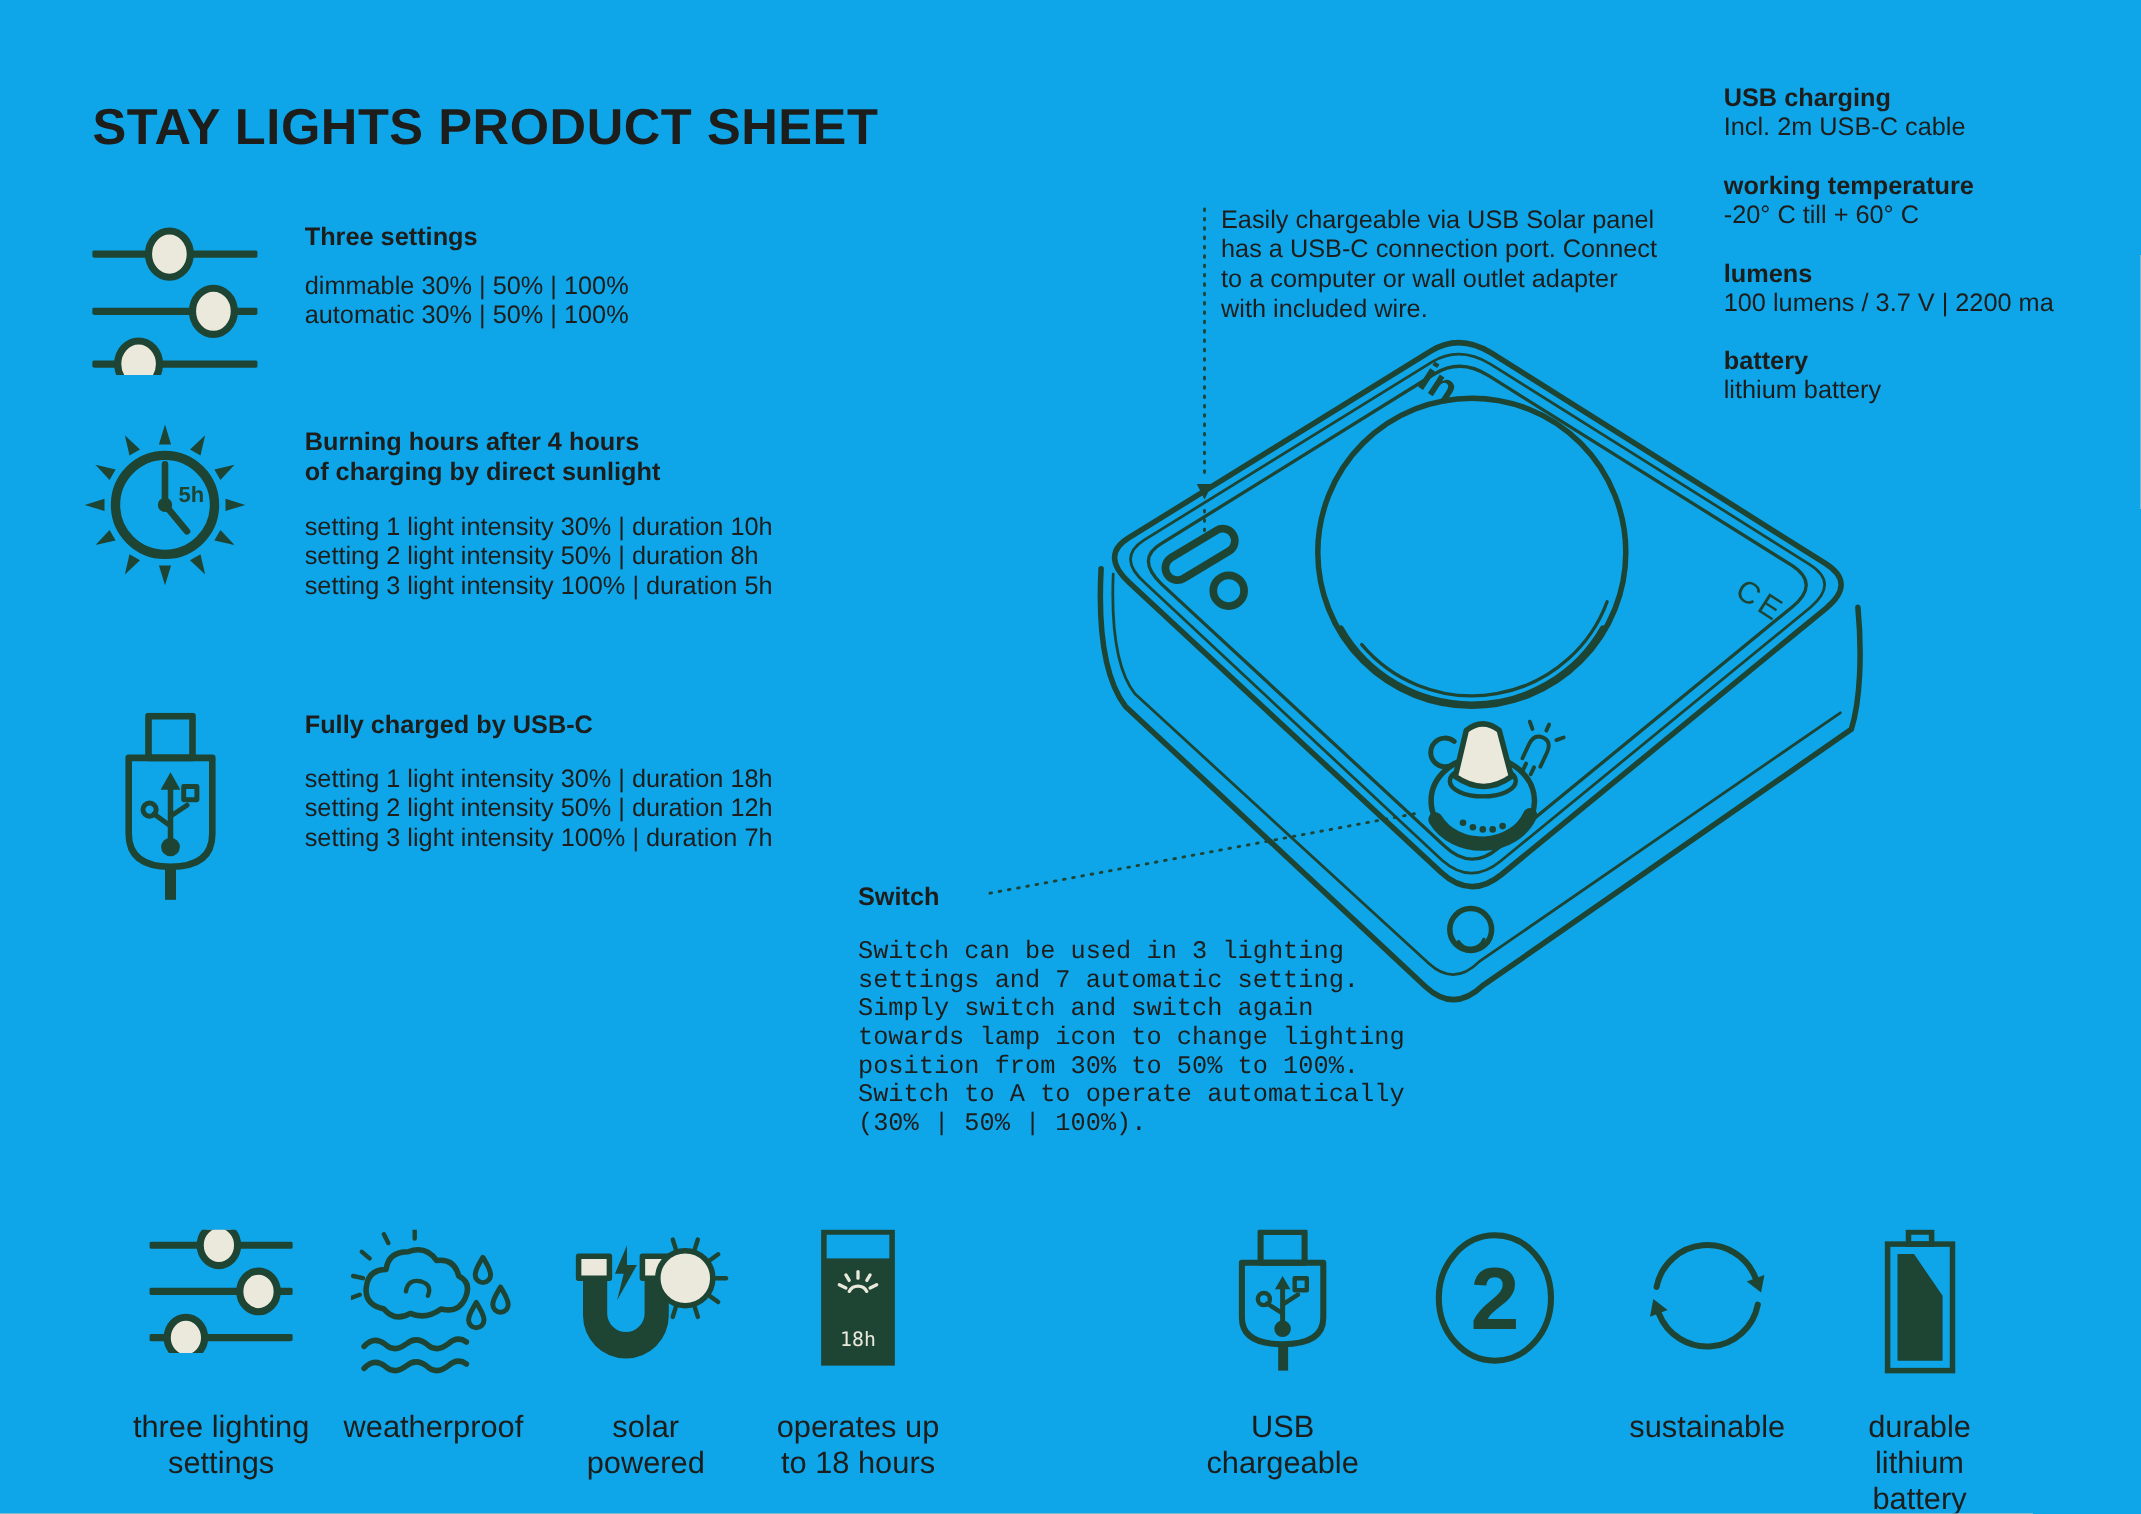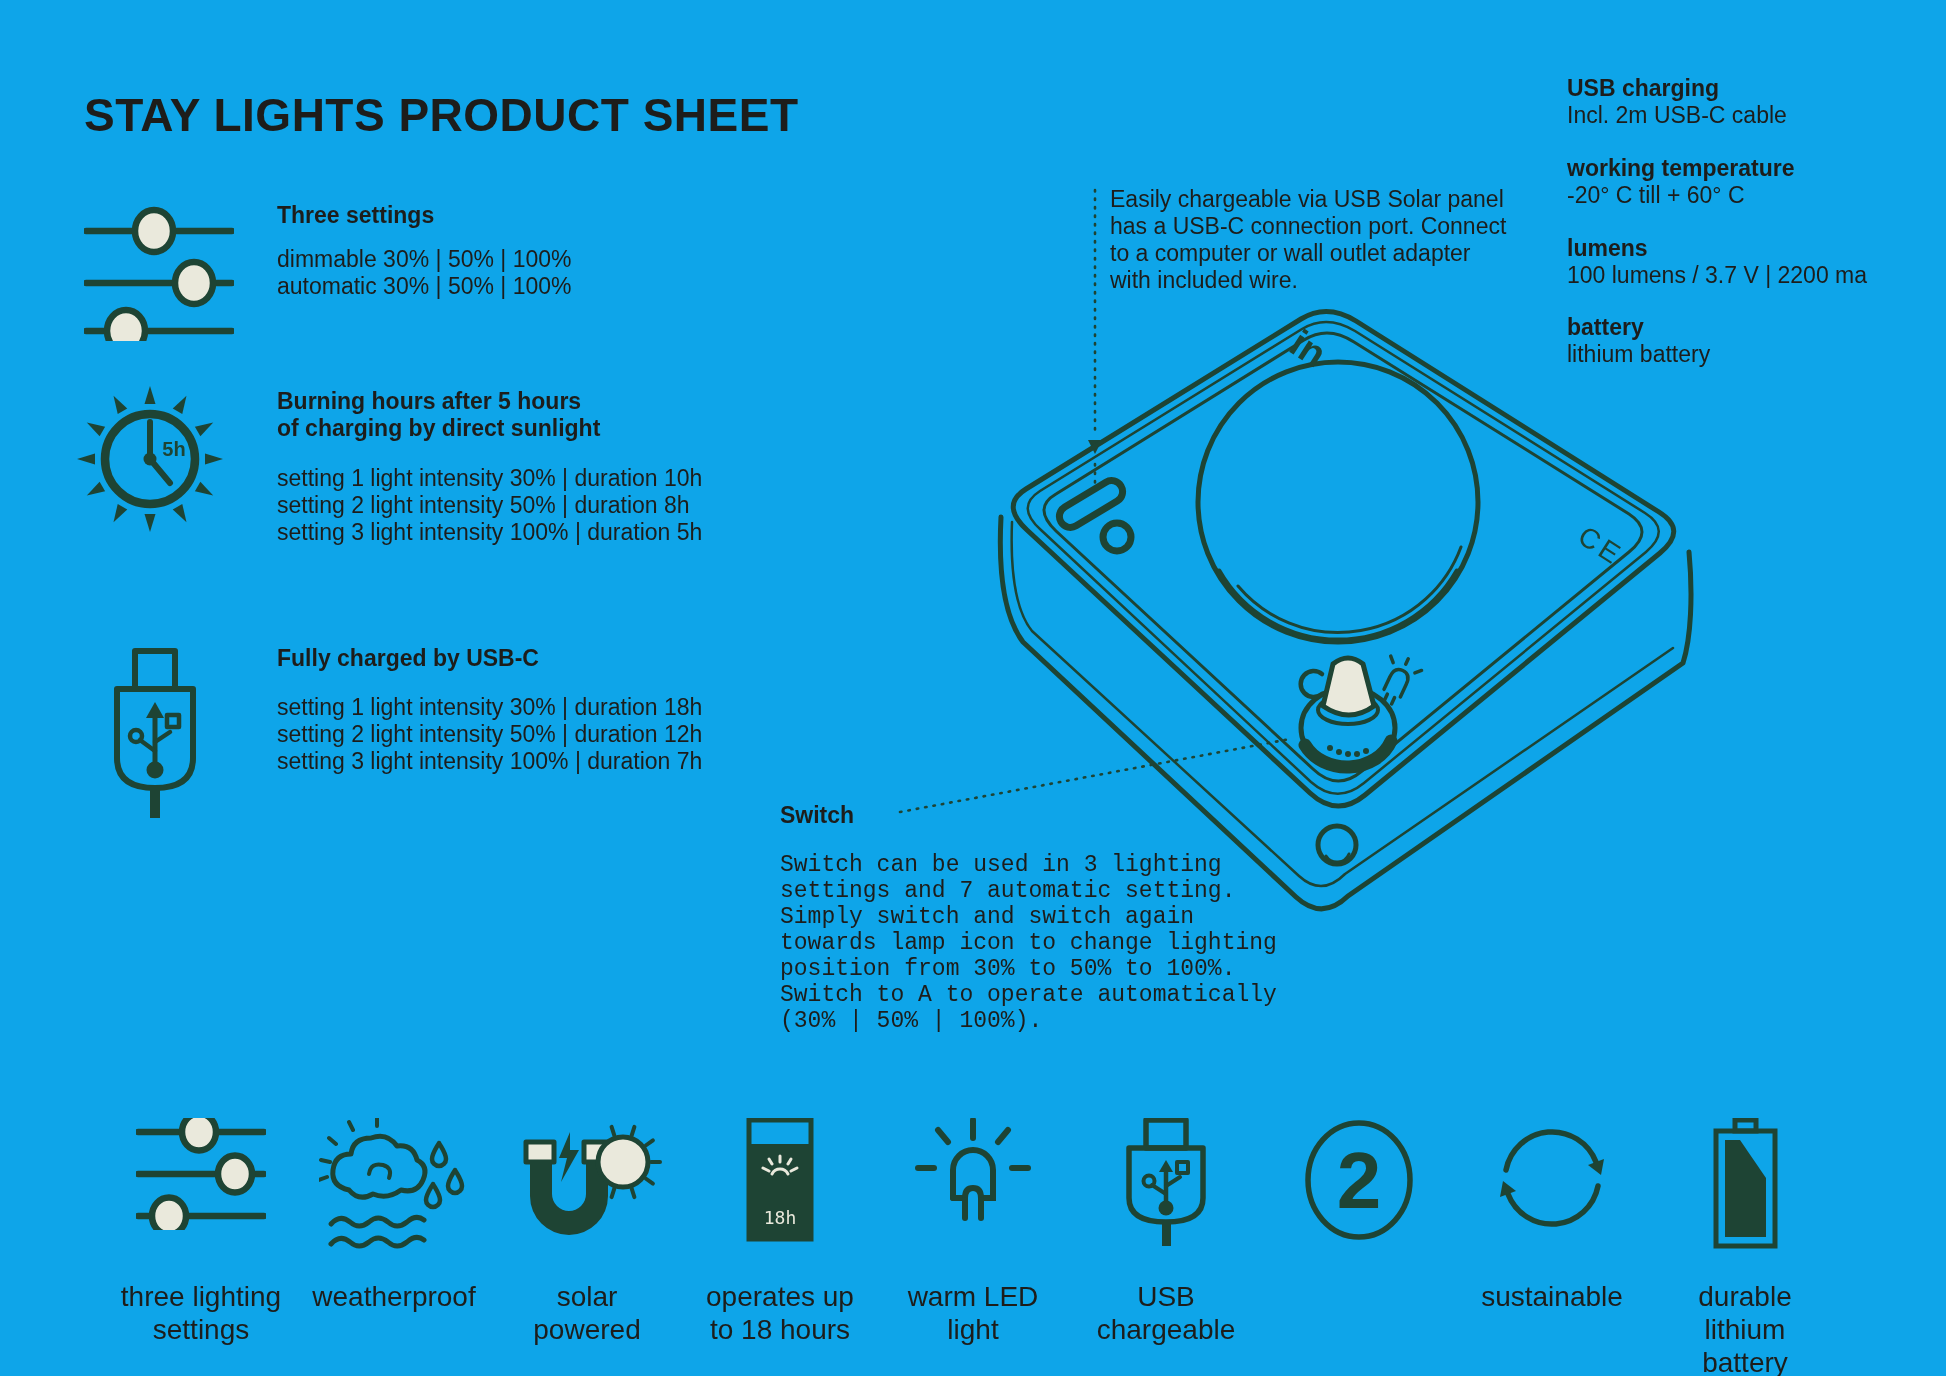--- a/index.html
+++ b/index.html
@@ -55,21 +55,21 @@
     <use href="#ray" transform="rotate(330 75 75)"></use>
     <circle cx="75" cy="75" r="45" fill="none" stroke="#1e4434" stroke-width="8.5"></circle>
     <g stroke="#1e4434" stroke-width="6" stroke-linecap="round">
       <line x1="75" y1="75" x2="75" y2="38"></line>
       <line x1="75" y1="75" x2="95" y2="99"></line>
     </g>
     <circle cx="75" cy="75" r="6.5" fill="#1e4434"></circle>
     <text x="99" y="72" text-anchor="middle" font-size="20" font-weight="700" fill="#1e4434">5h</text>
   </svg>
   <div class="t bold" style="left:277px;top:388px">
-    <div>Burning hours after 5 hours</div>
+    <div>Burning hours after 4 hours</div>
     <div>of charging by direct sunlight</div>
   </div>
   <div class="t" style="left:277px;top:465px">
     <div>setting 1 light intensity 30% | duration 10h</div>
     <div>setting 2 light intensity 50% | duration 8h</div>
     <div>setting 3 light intensity 100% | duration 5h</div>
   </div>
 
   <svg class="abs" style="left:110px;top:648px" width="90" height="180" viewBox="0 0 90 180">
     <g stroke="#1e4434" fill="none" stroke-linecap="round" stroke-linejoin="round">
@@ -261,42 +261,20 @@
       </g>
       <text class="mono" x="35" y="106" text-anchor="middle" font-size="18" fill="#eae9dc">18h</text>
     </svg>
       </div>
     <div class="lbl">
         <div>operates up</div>
         <div>to 18 hours</div>
       </div>
   </div>
 
-  <div class="badge" style="left:873px">
-    <div class="icon-box">
-        <svg width="130" height="112" viewBox="0 0 130 112">
-      <g stroke="#1e4434" stroke-width="6" stroke-linecap="round" fill="none">
-        <line x1="65" y1="2" x2="65" y2="20"></line>
-        <line x1="30" y1="12" x2="40" y2="24"></line>
-        <line x1="100" y1="12" x2="90" y2="24"></line>
-        <line x1="10" y1="50" x2="26" y2="50"></line>
-        <line x1="120" y1="50" x2="104" y2="50"></line>
-        <path d="M 45 80 L 45 52 A 20 20 0 0 1 85 52 L 85 80 L 73 80"></path>
-        <path d="M 57 80 L 45 80"></path>
-        <path d="M 57 80 Q 57 70 65 70 Q 73 70 73 80"></path>
-        <line x1="57" y1="82" x2="57" y2="100"></line>
-        <line x1="73" y1="82" x2="73" y2="100"></line>
-      </g>
-    </svg>
-      </div>
-    <div class="lbl">
-        <div>warm LED</div>
-        <div>light</div>
-      </div>
-  </div>
 
   <div class="badge" style="left:1066px">
     <div class="icon-box">
         <svg width="90" height="132" viewBox="0 0 90 132">
       <g stroke="#1e4434" fill="none" stroke-linecap="round" stroke-linejoin="round">
         <rect x="25" y="2" width="40" height="28" stroke-width="5.5"></rect>
         <path d="M 8 30 H 82 V 80 Q 82 104 45 104 Q 8 104 8 80 Z" stroke-width="5.5"></path>
         <line x1="45" y1="90" x2="45" y2="52" stroke-width="4.5"></line>
         <polygon points="45,42 38,54 52,54" fill="#1e4434" stroke="none"></polygon>
         <line x1="45" y1="76" x2="31" y2="67" stroke-width="4"></line>

